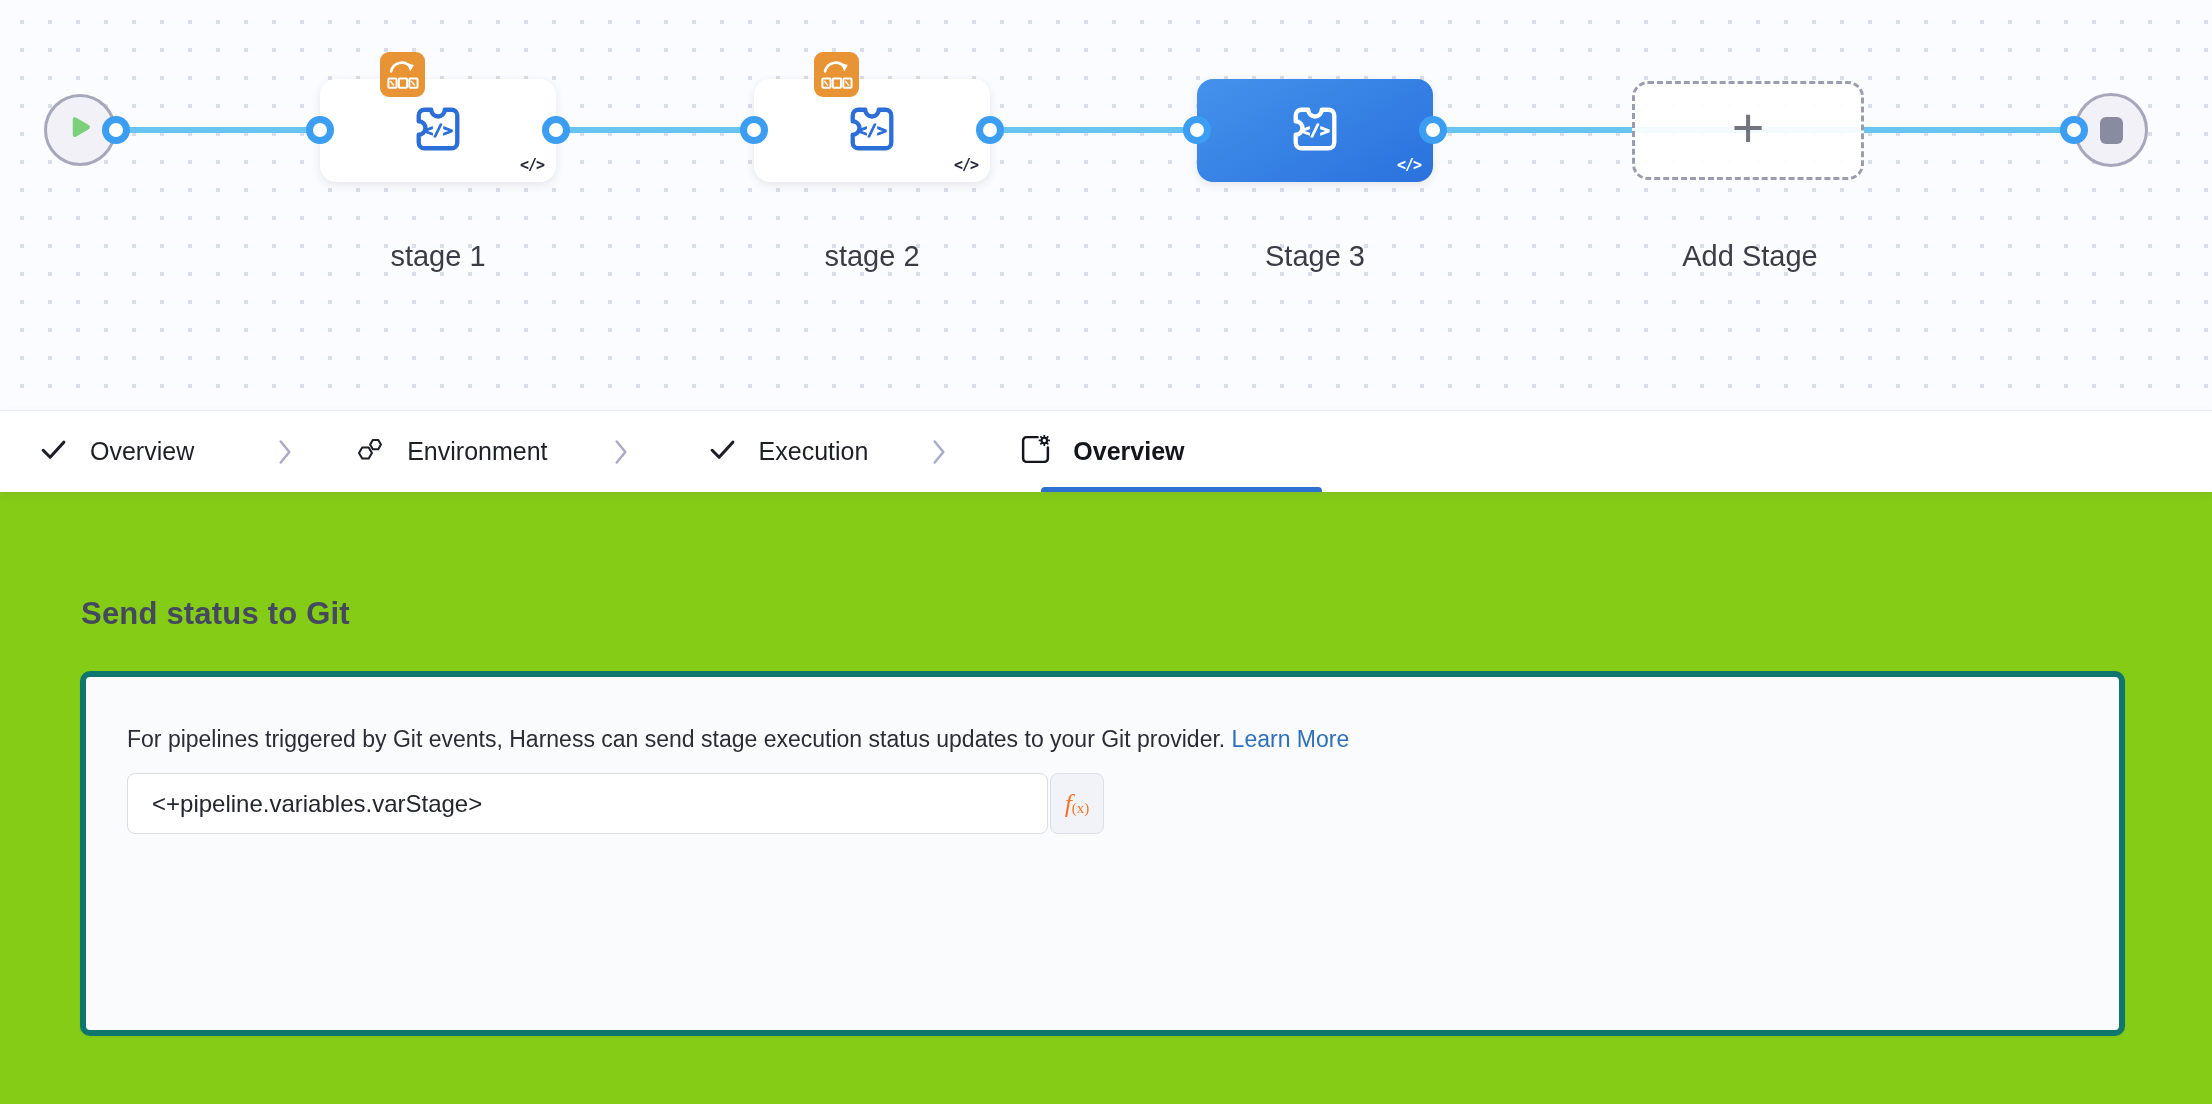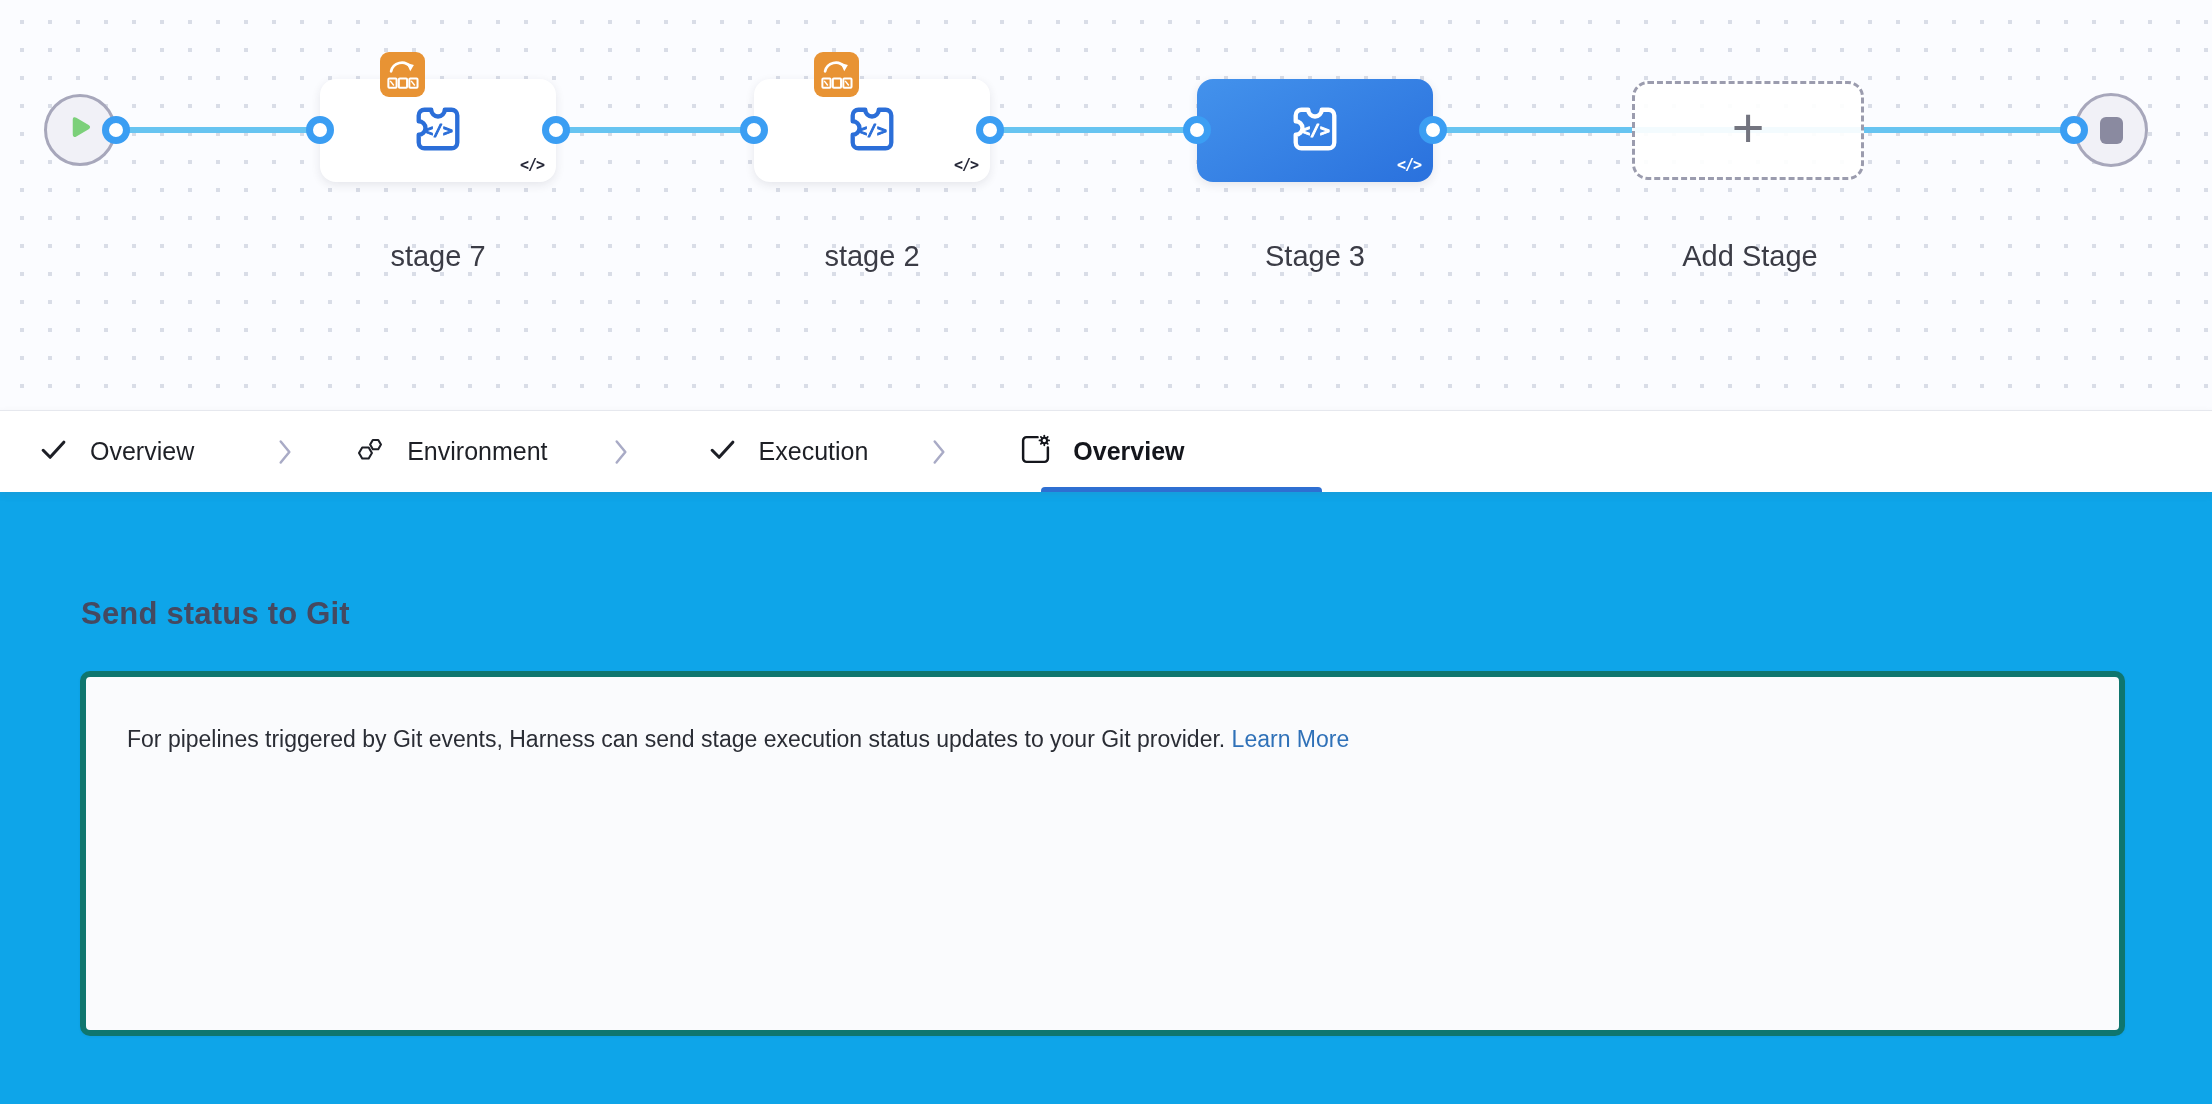--- a/index.html
+++ b/index.html
@@ -61,21 +61,21 @@
   .tab { display:flex; align-items:center; gap:21px; cursor:pointer; }
   .tab-label { font-size:25px; color:#1e2026; }
   .tab.active .tab-label { font-weight:bold; color:#14161c; }
   .tab-sep { margin:0 0; display:flex; align-items:center; }
   .tab-underline {
     position:absolute; left:1041px; bottom:0; width:281px; height:5px;
     background:#2e6fd2; border-radius:4px 4px 0 0;
   }
 
   
-  .content { width:2212px; height:612px; background:#0ea5e9; }
+  .content { width:2212px; height:612px; background:#84cc16; }
   .section-title { padding:104px 0 0 81px; font-size:31px; font-weight:bold; color:#454960; letter-spacing:0.2px; }
   .card {
     margin:39px 0 0 80px; width:2045px; height:365px; border-radius:10px;
     background:#fafbfd; border:6px solid #0f766e; box-shadow:0 1px 3px rgba(40,41,61,0.05);
     padding:46px 40px 0 41px;
   }
   .card-desc { font-size:23px; color:#2a2d35; line-height:1.4; }
   .learn-more { color:#2f71b8; text-decoration:none; cursor:pointer; }
   .toggle-row { margin-top:39px; display:flex; align-items:center; gap:17px; }
   .toggle {
@@ -174,21 +174,21 @@
 
   <div class="connector" style="left:102px"></div>
   <div class="connector" style="left:306px"></div>
   <div class="connector" style="left:542px"></div>
   <div class="connector" style="left:740px"></div>
   <div class="connector" style="left:976px"></div>
   <div class="connector" style="left:1183px"></div>
   <div class="connector" style="left:1419px"></div>
   <div class="connector" style="left:2060px"></div>
 
-  <div class="stage-label" style="left:320px">stage 7</div>
+  <div class="stage-label" style="left:320px">stage 1</div>
   <div class="stage-label" style="left:754px">stage 2</div>
   <div class="stage-label" style="left:1197px">Stage 3</div>
   <div class="stage-label" style="left:1632px">Add Stage</div>
 </div>
 
 <div class="tabbar">
   <div class="tab">
     <span>
       <svg width="31" height="31" viewBox="0 0 24 24">
           <path d="M4 12.6 l5.4 5.4 L20 6.4" stroke="#1d1f26" stroke-width="2.4" fill="none" stroke-linecap="round" stroke-linejoin="round"></path>
@@ -261,14 +261,21 @@
   <div class="section-title">Send status to Git</div>
 
   <div class="card">
     <div class="card-desc">
       <span>For pipelines triggered by Git events, Harness can send stage execution status updates to your Git provider.</span>
       <a class="learn-more">Learn More</a>
     </div>
 
 
 
+    <div class="input-row">
+      <input class="text-input" type="text" value="&lt;+pipeline.variables.varStage&gt;" style="">
+      <div class="fx-button">
+        <span class="fx-f">f</span>
+          <span class="fx-sub">(x)</span>
+      </div>
+    </div>
   </div>
 </div>
 
 </body></html>

